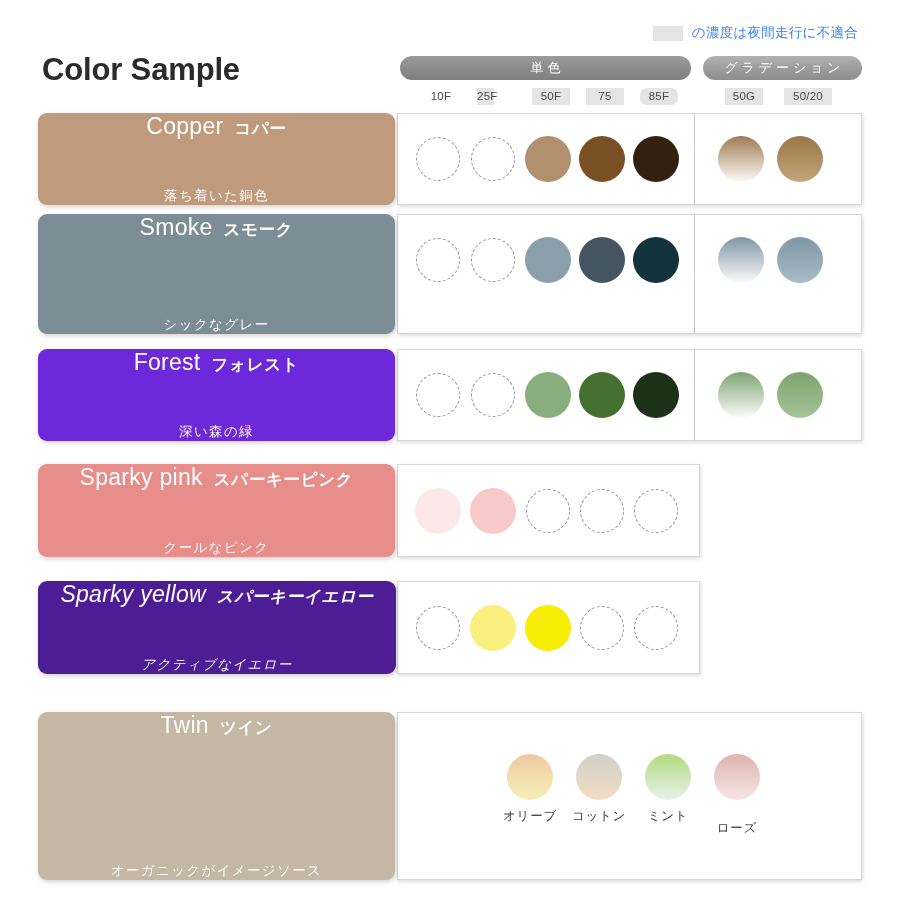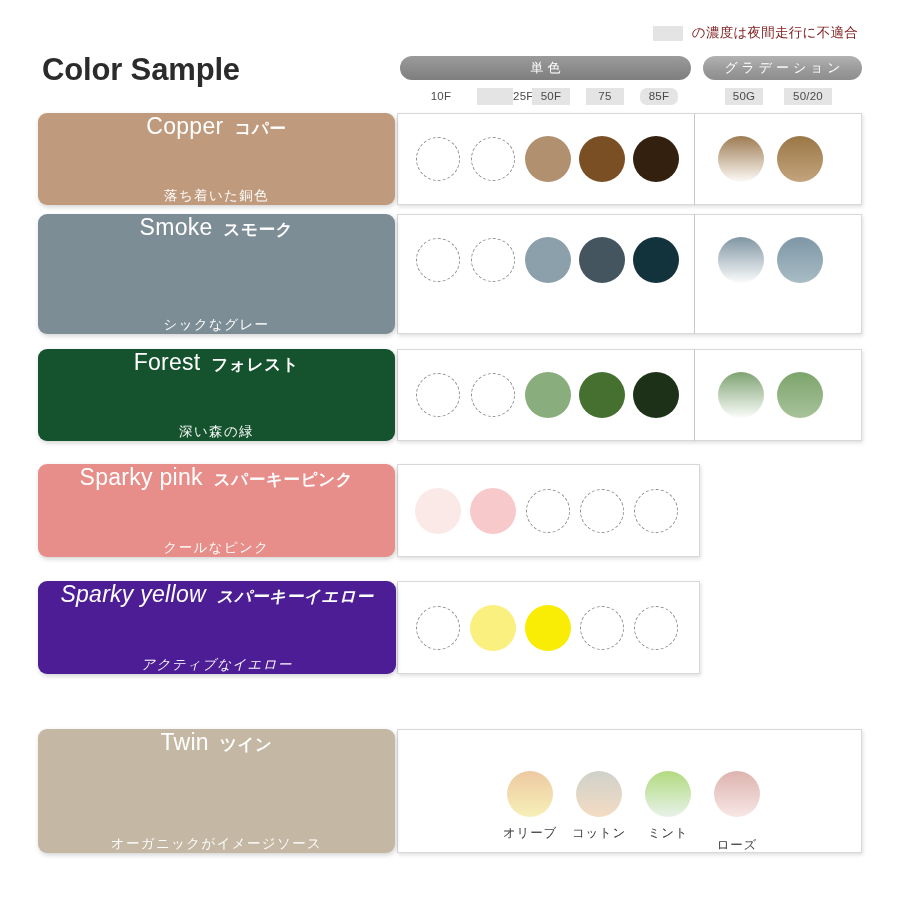--- a/index.html
+++ b/index.html
@@ -8,21 +8,21 @@
     background: #ffffff;
     font-family: "Liberation Sans", sans-serif;
     overflow: hidden;
   }
   .page { position: relative; width: 900px; height: 900px; }
 
   
   .note {
     position: absolute; right: 42px; top: 24px;
     display: flex; align-items: center; gap: 9px;
-    font-size: 13.5px; color: #7f1d1d; letter-spacing: .02em;
+    font-size: 13.5px; color: #3b82f6; letter-spacing: .02em;
     white-space: nowrap;
   }
   .note-chip {
     width: 30px; height: 15px; background: #e4e4e4; display: block;
   }
 
   
   .title {
     position: absolute; left: 42px; top: 52px;
     font-size: 31px; font-weight: bold; color: #2b2b2b;
@@ -113,21 +113,21 @@
 
   <div class="title">Color Sample</div>
 
   <div class="pill-row">
     <div class="pill pill-solid">単色</div>
     <div class="pill pill-grad">グラデーション</div>
   </div>
 
   <div class="collabels" id="collabels">
       <div class="collabel" style="left: 22px; width: 38px;">10F</div>
-      <div class="collabel hl" style="left: 77px; width: 17px; padding-left: 36px;">25F</div>
+      <div class="collabel hl" style="left: 77px; width: 17px;">25F</div>
       <div class="collabel hl" style="left: 132px; width: 38px;">50F</div>
       <div class="collabel hl" style="left: 186px; width: 38px;">75</div>
       <div class="collabel hl" style="left: 240px; width: 38px; border-radius: 7px;">85F</div>
       <div class="collabel hl" style="left: 325px; width: 38px;">50G</div>
       <div class="collabel hl" style="left: 384px; width: 48px;">50/20</div>
     </div>
 
   <div id="rows-host">
       <div class="row" style="top: 113px; width: 830px; height: 92px;">
         <div class="swatchpanel" style="left: 359px; width: 465px;"></div>
@@ -160,21 +160,21 @@
         <div class="dot empty" style="left: 433px; top: 24px;"></div>
         <div class="dot" style="background: rgb(139, 160, 171); left: 487px; top: 23px;"></div>
         <div class="dot" style="background: rgb(68, 85, 95); left: 541px; top: 23px;"></div>
         <div class="dot" style="background: rgb(18, 51, 60); left: 595px; top: 23px;"></div>
         <div class="divider" style="left: 656px;"></div>
         <div class="dot" style="background: linear-gradient(rgb(128, 150, 163) 0%, rgb(251, 252, 252) 100%); left: 680px; top: 23px;"></div>
         <div class="dot" style="background: linear-gradient(rgb(126, 151, 166) 0%, rgb(169, 188, 196) 100%); left: 739px; top: 23px;"></div>
       </div>
       <div class="row" style="top: 349px; width: 830px; height: 92px;">
         <div class="swatchpanel" style="left: 359px; width: 465px;"></div>
-        <div class="label-block" style="width: 357px; background: #14532d;">
+        <div class="label-block" style="width: 357px; background: #6d28d9;">
           <div class="lb-main">
             <span>Forest</span>
             <span class="lb-jp">フォレスト</span>
           </div>
           <div class="lb-sub">深い森の緑</div>
         </div>
         <div class="dot empty" style="left: 378px; top: 24px;"></div>
         <div class="dot empty" style="left: 433px; top: 24px;"></div>
         <div class="dot" style="background: rgb(137, 173, 124); left: 487px; top: 23px;"></div>
         <div class="dot" style="background: rgb(69, 112, 47); left: 541px; top: 23px;"></div>
@@ -206,21 +206,21 @@
             <span class="lb-jp">スパーキーイエロー</span>
           </div>
           <div class="lb-sub">アクティブなイエロー</div>
         </div>
         <div class="dot empty" style="left: 378px; top: 24.5px;"></div>
         <div class="dot" style="background: rgb(250, 240, 127); left: 432px; top: 23.5px;"></div>
         <div class="dot" style="background: rgb(249, 236, 5); left: 487px; top: 23.5px;"></div>
         <div class="dot empty" style="left: 542px; top: 24.5px;"></div>
         <div class="dot empty" style="left: 596px; top: 24.5px;"></div>
       </div>
-      <div class="row" style="top: 712px; width: 830px; height: 124px; margin-top: 17px;">
+      <div class="row" style="top: 712px; width: 830px; height: 168px;">
         <div class="swatchpanel" style="left: 359px; width: 465px;"></div>
         <div class="label-block" style="width: 357px; background: rgb(196, 184, 164);">
           <div class="lb-main">
             <span>Twin</span>
             <span class="lb-jp">ツイン</span>
           </div>
           <div class="lb-sub">オーガニックがイメージソース</div>
         </div>
         <div class="dot" style="background: linear-gradient(rgb(238, 201, 162) 0%, rgb(246, 240, 183) 100%); left: 469px; top: 42px;"></div>
         <div class="twinlabel" style="left: 452px; width: 80px; top: 96px;">オリーブ</div>

